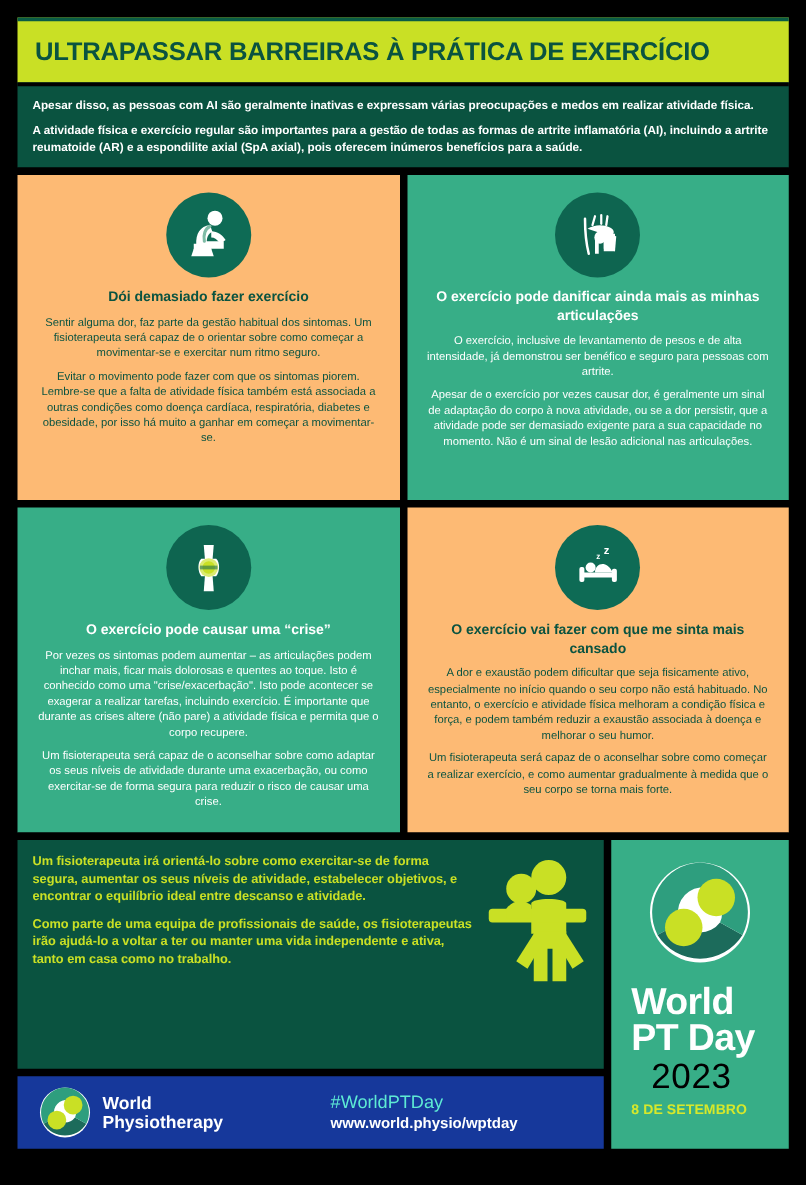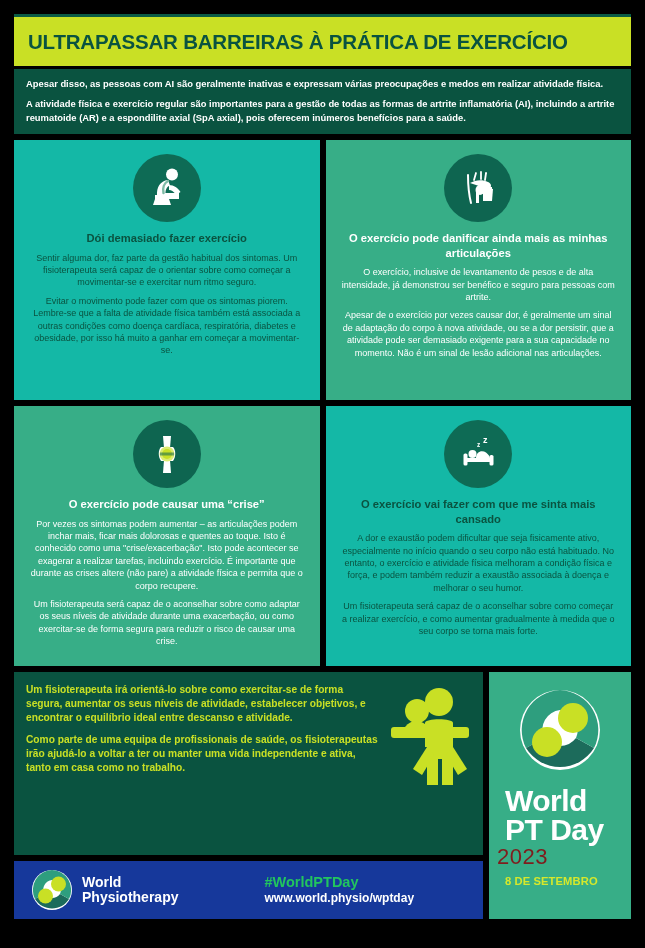--- a/index.html
+++ b/index.html
@@ -61,21 +61,21 @@
     background: #000;
     padding-top: 6px;
   }
   .card {
     padding: 14px 16px 8px 16px;
     display: flex;
     flex-direction: column;
     align-items: center;
     overflow: hidden;
   }
-  .card.lime { background: #14b8a6; }
+  .card.lime { background: #fdba74; }
   .card.teal { background: #37AE87; }
 
   .icon-circle {
     width: 68px; height: 68px;
     border-radius: 50%;
     background: #0E6B55;
     display: flex; align-items: center; justify-content: center;
     flex: 0 0 auto;
     margin-bottom: 9px;
   }
@@ -140,42 +140,42 @@
     background: #16389B;
     height: 58px;
     flex: 0 0 auto;
     display: flex;
     align-items: center;
     padding: 0 16px;
   }
   .wp-logo { display: flex; align-items: center; gap: 8px; flex: 0 0 auto; }
   .wp-name { color: #fff; font-size: 14px; font-weight: bold; line-height: 1.05; }
   .footer-right { margin-left: 86px; }
-  .hashtag { color: #22c55e; font-size: 14.5px; font-weight: bold; line-height: 1.15; }
+  .hashtag { color: #5eead4; font-size: 14.5px; font-weight: normal; line-height: 1.15; }
   .weburl { color: #fff; font-size: 12px; font-weight: bold; line-height: 1.3; }
 
   
   .wptday {
     flex: 0 0 142px;
     background: #37AE87;
     display: flex;
     flex-direction: column;
     align-items: center;
     padding: 14px 8px 10px 8px;
   }
   .wptday .mark { margin-bottom: 8px; }
   .wptday .l1, .wptday .l2 {
     color: #fff; font-size: 30px; font-weight: bold;
     line-height: 0.98; letter-spacing: -0.5px;
     align-self: flex-start; margin-left: 8px;
   }
   .wptday .l3 {
-    color: #7f1d1d; font-size: 22px; font-weight: normal;
+    color: #000000; font-size: 28px; font-weight: normal;
     line-height: 1.05; letter-spacing: 0.5px;
-    align-self: flex-start; margin-left: 0;
+    align-self: flex-start; margin-left: 24px;
   }
   .wptday .date {
     color: #D6E82B; font-size: 11.2px; font-weight: bold;
     margin-top: 7px; align-self: flex-start; margin-left: 8px;
     letter-spacing: 0.1px;
   }
 </style>
 </head>
 <body>
 

